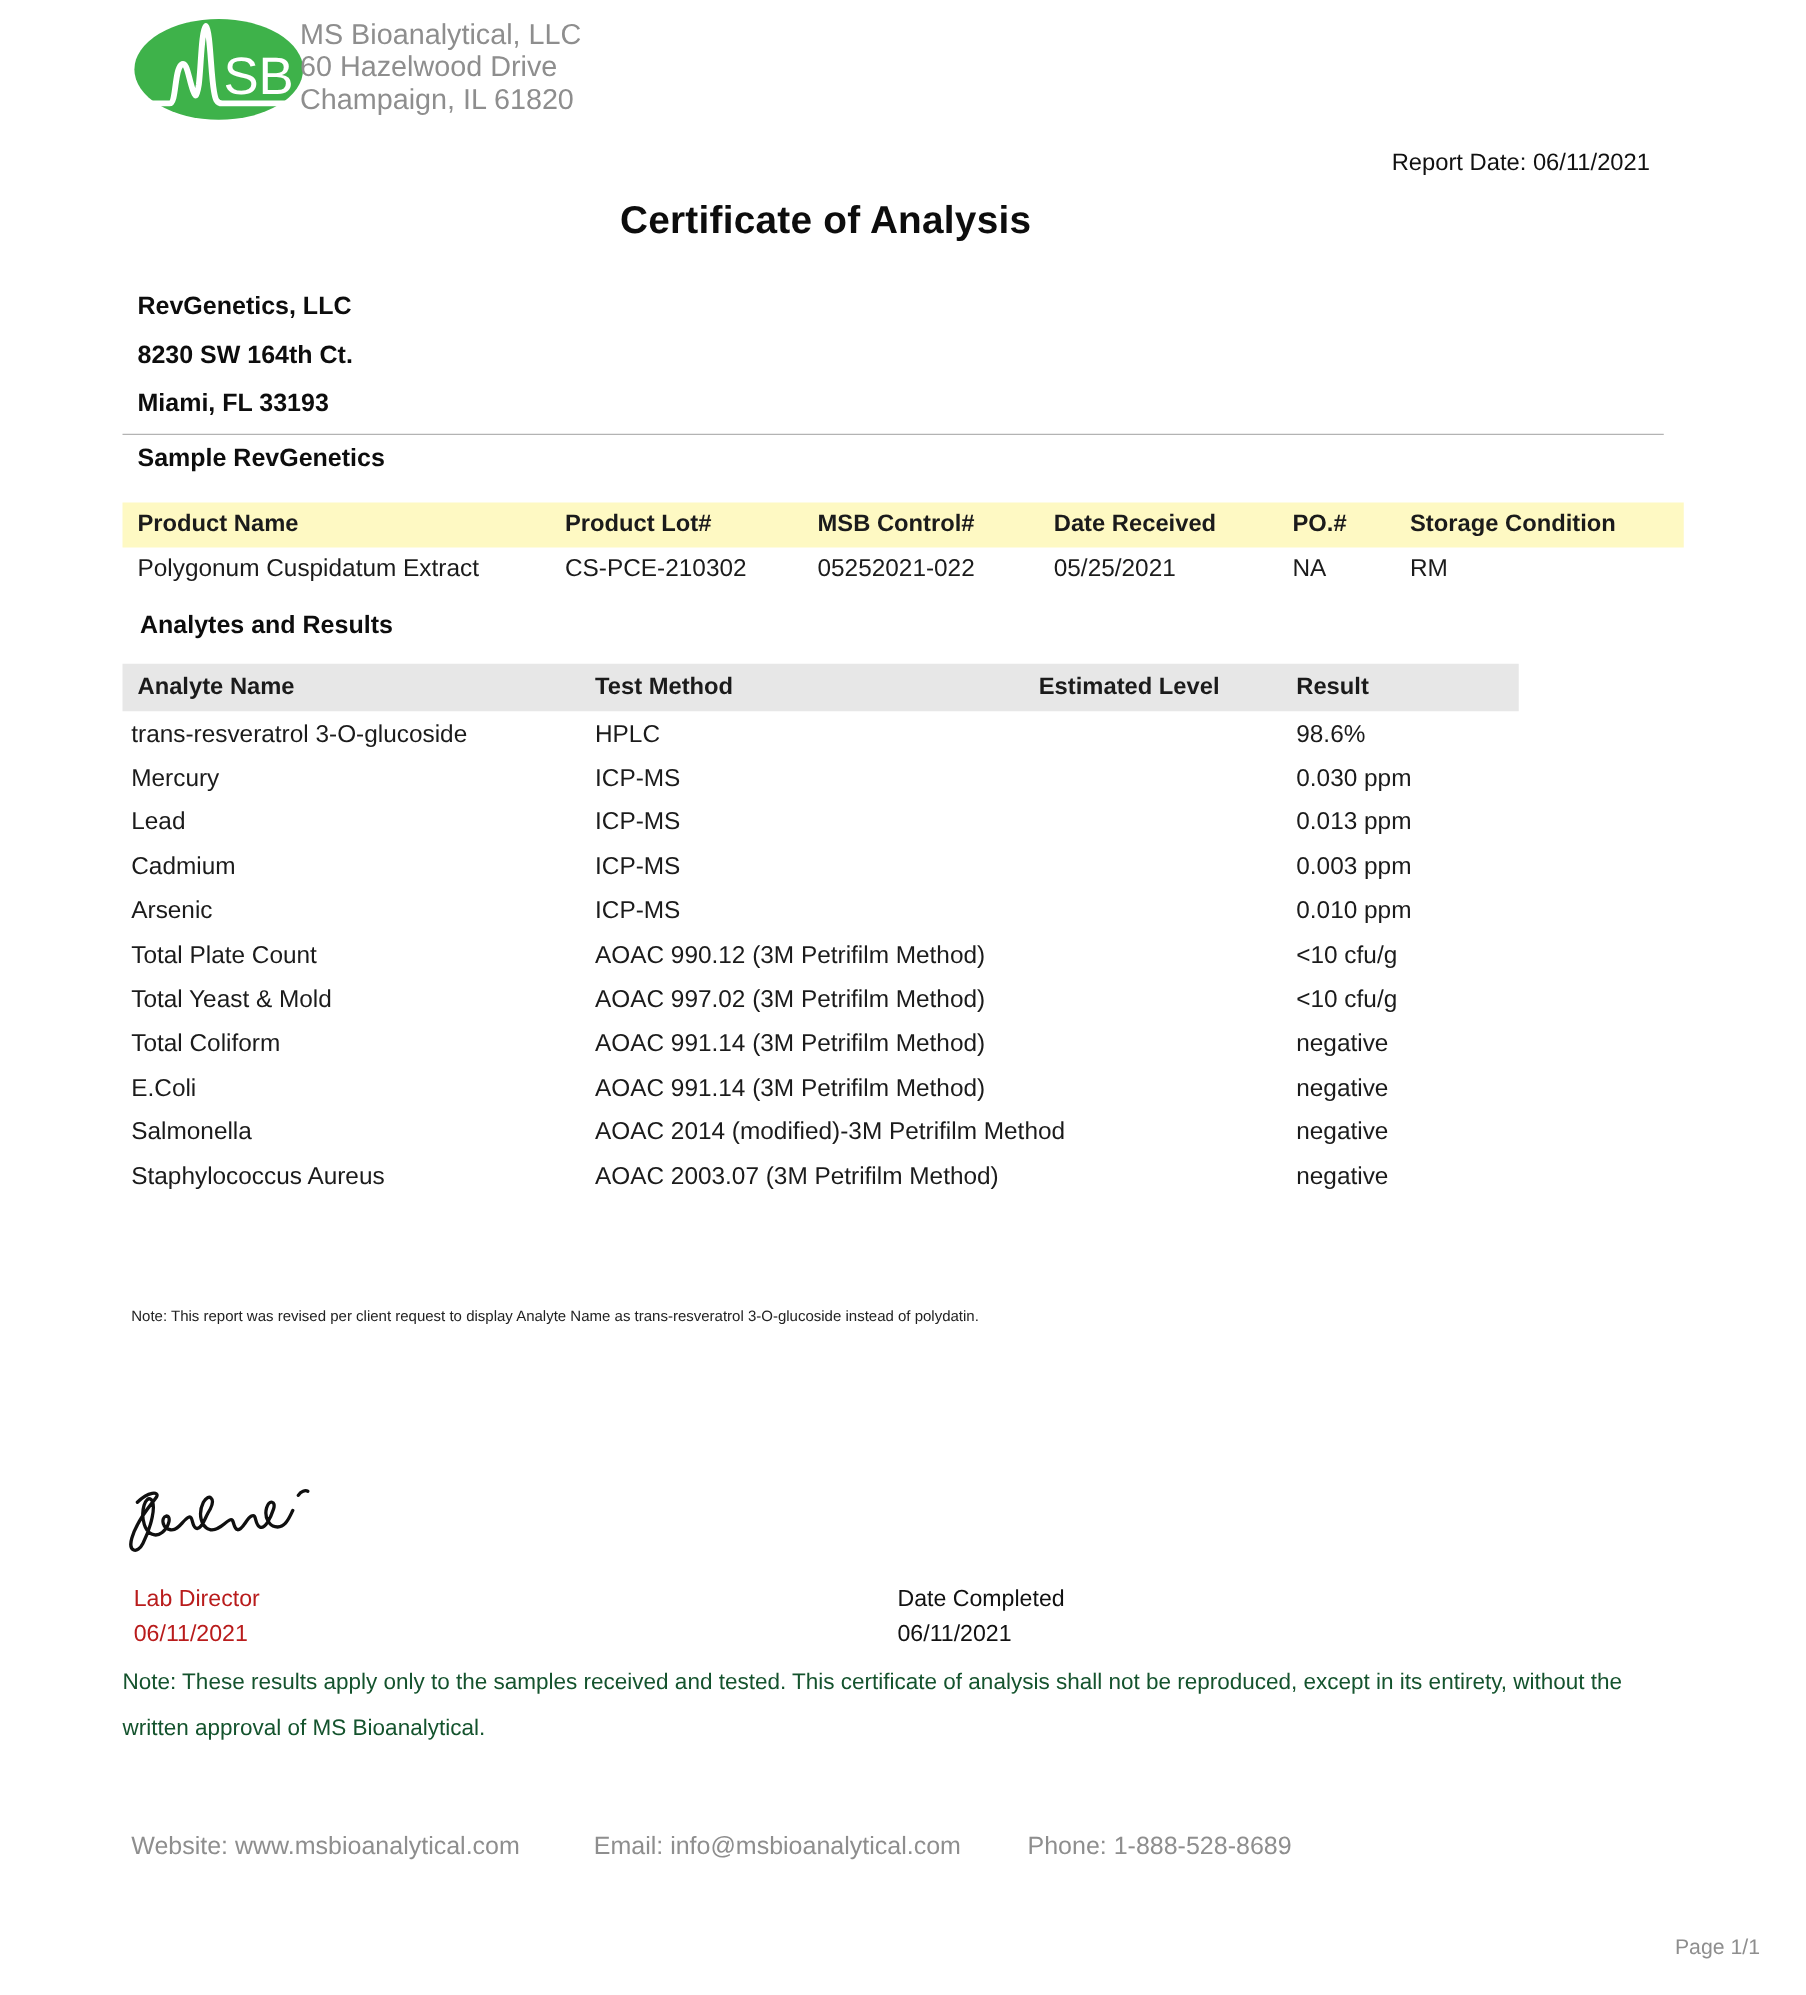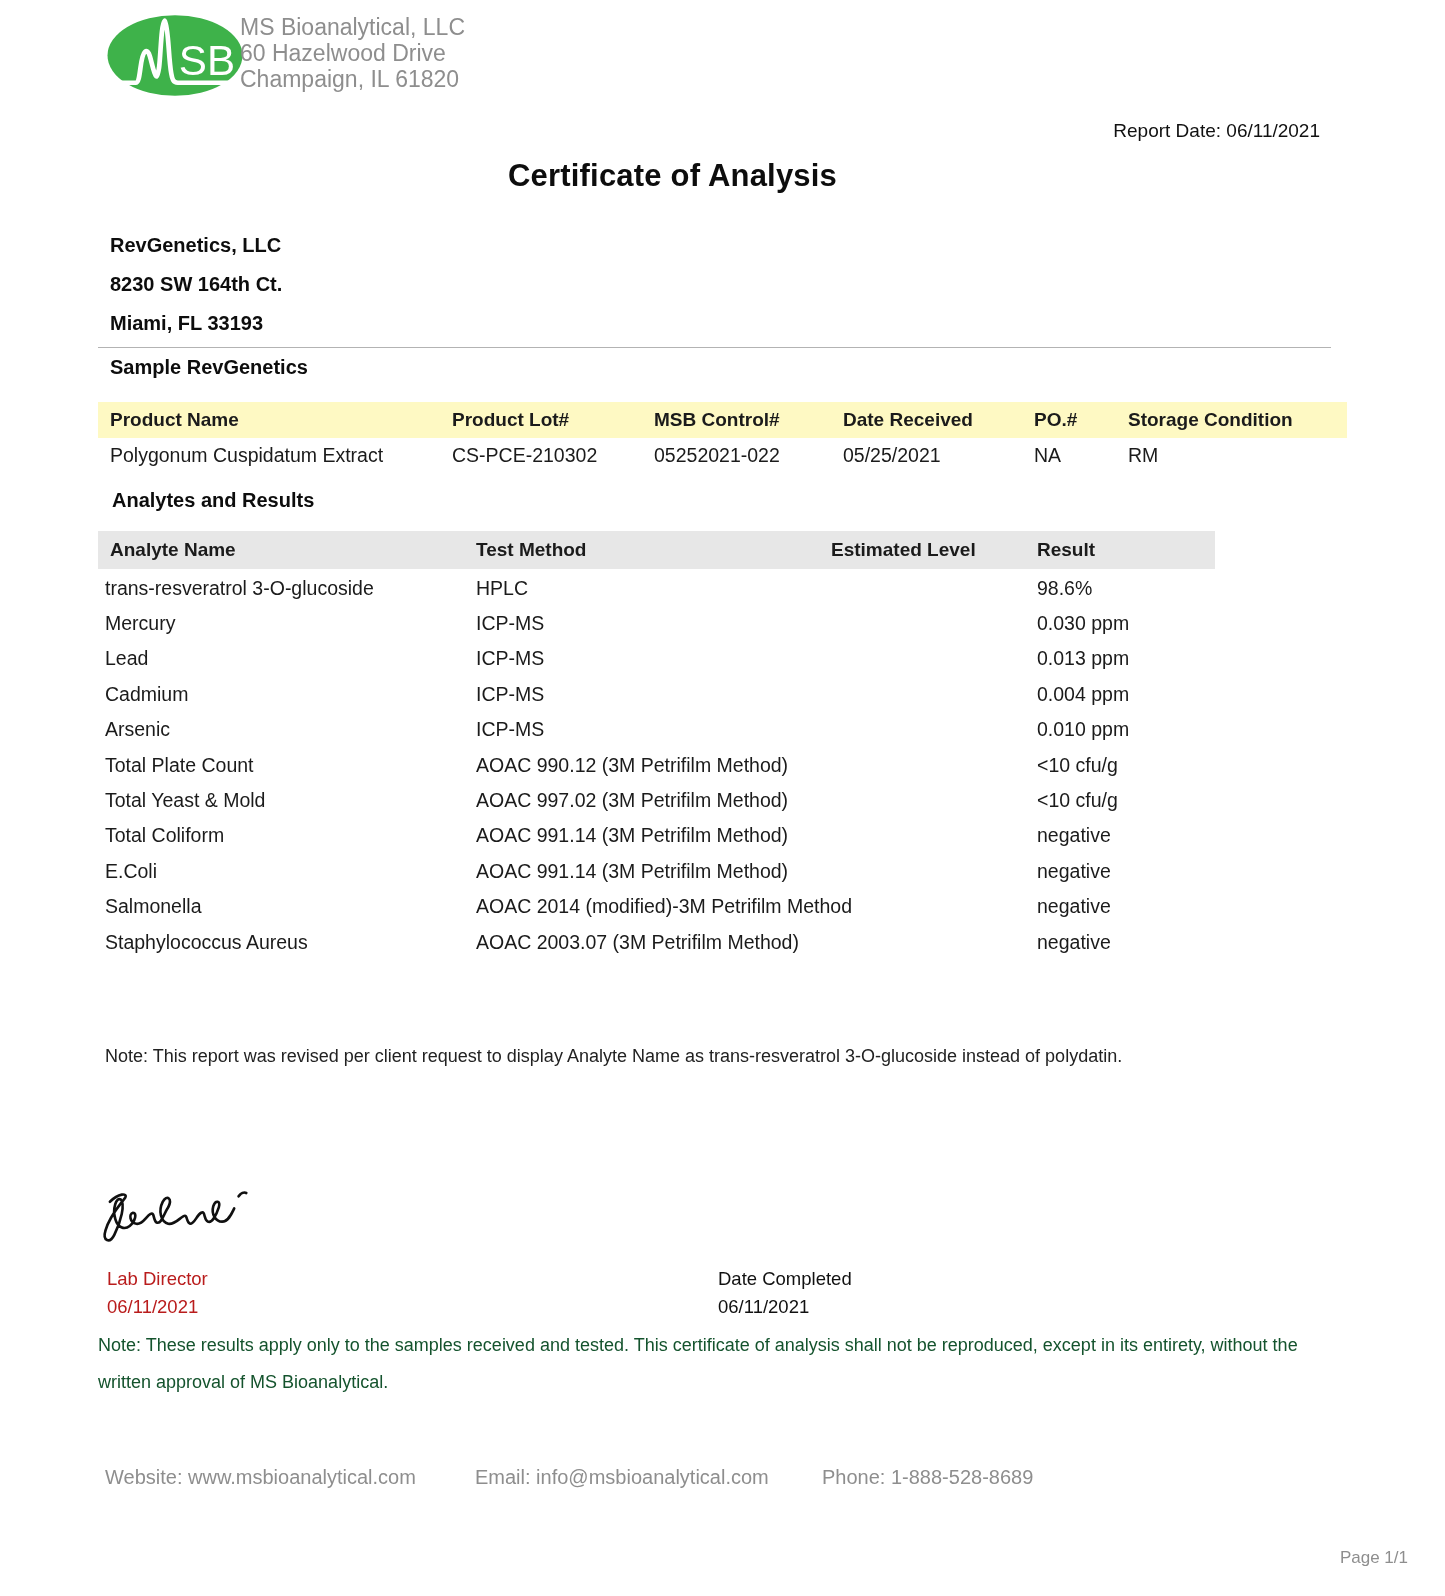--- a/index.html
+++ b/index.html
@@ -3,21 +3,21 @@
 <meta charset="utf-8">
 <style>
   html,body{margin:0;padding:0;background:#fff;}
   body{font-family:"Liberation Sans","DejaVu Sans",sans-serif;color:#1b1b1b;}
   .page{position:relative;width:1445px;height:1596px;background:#ffffff;overflow:hidden;}
 
   
   .logo{position:absolute;left:100px;top:10px;width:150px;height:92px;}
   .company{position:absolute;left:240px;top:14px;font-size:23px;line-height:26px;color:#8e8e8e;}
   .report-date{position:absolute;right:125px;top:120px;font-size:19px;color:#111;}
-  .doc-title{position:absolute;left:12px;top:158px;width:1321px;text-align:center;
+  .doc-title{position:absolute;left:0;top:158px;width:1321px;text-align:center;
              font-size:31px;font-weight:bold;color:#0d0d0d;letter-spacing:0.2px;}
 
   
   .client{position:absolute;left:110px;top:226px;font-size:20px;font-weight:bold;line-height:39px;color:#0d0d0d;}
 
   .hr-line{position:absolute;left:98px;top:347px;width:1233px;height:0;border-top:1px solid #b3b3b3;}
 
   .section-heading{position:absolute;font-size:20px;font-weight:bold;color:#0d0d0d;}
   #sample-heading{left:110px;top:356px;}
   #analytes-heading{left:112px;top:489px;}
@@ -31,21 +31,21 @@
 
   
   .analyte-header-bar{position:absolute;left:98px;top:531px;width:1117px;height:38px;background:#e7e7e7;}
   .analyte-header-bar .cell{position:absolute;top:50%;transform:translateY(-50%);font-weight:bold;font-size:19px;white-space:nowrap;}
   .a1{left:12px;} .a2{left:378px;} .a3{left:733px;} .a4{left:939px;}
   .analyte-rows{position:absolute;left:98px;top:570px;width:1249px;}
   .analyte-row{position:relative;height:35.4px;font-size:19.5px;}
   .analyte-row .cell{position:absolute;top:50%;transform:translateY(-50%);white-space:nowrap;}
   .analyte-row .a1{left:7px;}
 
-  .revision-note{position:absolute;left:105px;top:1046px;font-size:18px;color:#222;}
+  .revision-note{position:absolute;left:105px;top:1046px;font-size:12px;color:#222;}
 
   
   .signature{position:absolute;left:92px;top:1182px;width:170px;height:66px;}
   .signoff-left{position:absolute;left:107px;top:1265px;font-size:18.5px;line-height:28px;color:#b91c1c;}
   .signoff-right{position:absolute;left:718px;top:1265px;font-size:18.5px;line-height:28px;color:#111;}
 
   .disclaimer{position:absolute;left:98px;top:1327px;width:1245px;font-size:18px;line-height:37px;color:#14532d;}
 
   .footer{position:absolute;left:105px;top:1466px;width:1240px;font-size:20px;color:#8e8e8e;}
   .footer span{margin-right:0;}
@@ -129,21 +129,21 @@
     <div class="analyte-row">
       <span class="cell a1">Lead</span>
       <span class="cell a2">ICP-MS</span>
       <span class="cell a3"></span>
       <span class="cell a4">0.013 ppm</span>
     </div>
     <div class="analyte-row">
       <span class="cell a1">Cadmium</span>
       <span class="cell a2">ICP-MS</span>
       <span class="cell a3"></span>
-      <span class="cell a4">0.004 ppm</span>
+      <span class="cell a4">0.003 ppm</span>
     </div>
     <div class="analyte-row">
       <span class="cell a1">Arsenic</span>
       <span class="cell a2">ICP-MS</span>
       <span class="cell a3"></span>
       <span class="cell a4">0.010 ppm</span>
     </div>
     <div class="analyte-row">
       <span class="cell a1">Total Plate Count</span>
       <span class="cell a2">AOAC 990.12 (3M Petrifilm Method)</span>

